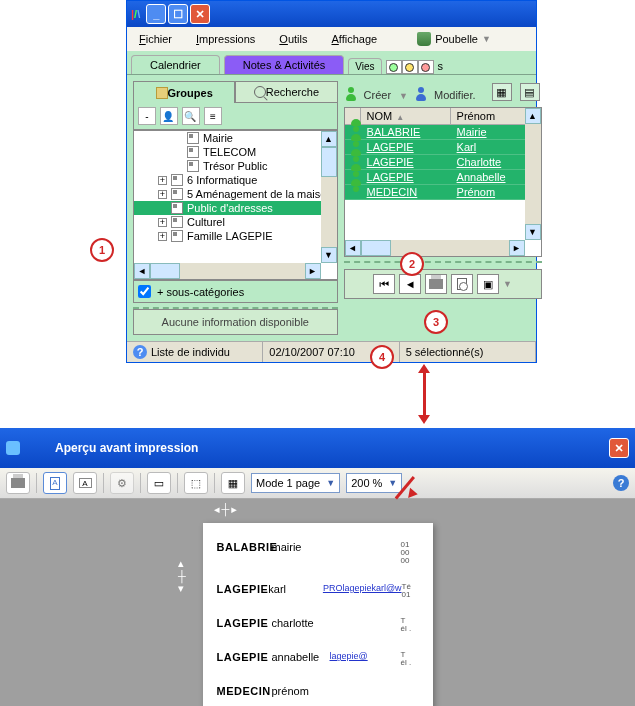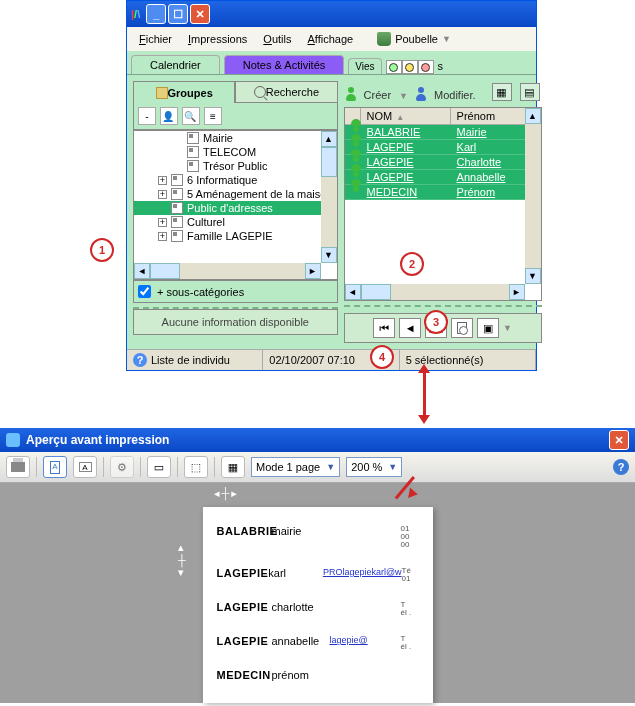--- a/index.html
+++ b/index.html
@@ -8,21 +8,21 @@
   
   .window1 { position: absolute; left: 126px; top: 0; width: 411px; border: 1px solid #0054e3; background: #ece9d8; }
   .titlebar { background: linear-gradient(to bottom, #1f66e5, #0a47c5); color: #fff; height: 26px; display: flex; align-items: center; padding: 0 4px; }
   .titlebar .logo { font-weight: bold; color: #fff; margin-right: 6px; }
   .titlebar .logo .r { color: #ff3c3c; } .titlebar .logo .g { color: #4cff4c; } .titlebar .logo .b { color: #6ab0ff; }
   .titlebar .title { flex: 1; font-size: 12px; }
   .winbtns { display: flex; gap: 2px; }
   .winbtn { width: 20px; height: 20px; border: 1px solid #fff; border-radius: 3px; background: #4e8cf2; color: #fff; display: flex; align-items: center; justify-content: center; font-weight: bold; cursor: pointer; }
   .winbtn.close { background: #e15839; }
   
-  .menubar { display: flex; gap: 4px; padding: 4px 6px; background: #f5f4ed; }
+  .menubar { display: flex; gap: 12px; padding: 4px 6px; background: #f5f4ed; }
   .menuitem { padding: 2px 6px; cursor: pointer; }
   .menuitem:first-letter { text-decoration: underline; }
   .menubar .poubelle { display: flex; align-items: center; gap: 4px; }
   .trash-icon { width: 14px; height: 14px; background: linear-gradient(#6aa96a, #3e7d3e); border-radius: 2px 2px 4px 4px; }
   .dropdown-arrow { font-size: 9px; color: #888; }
   
   .tabbar { display: flex; background: #b9eac6; border-bottom: 1px solid #7fa38b; height: 24px; align-items: end; }
   .tab { padding: 3px 18px; border: 1px solid #aaa; border-bottom: none; background: #b9eac6; border-radius: 4px 4px 0 0; margin-left: 4px; cursor: pointer; }
   .tab.active { background: #8b5cf6; }
   .tabbar .small { font-size: 10px; padding: 2px 6px; }
@@ -67,21 +67,21 @@
   
   .rightpane { flex: 1; display: flex; flex-direction: column; gap: 4px; }
   .actions { display: flex; align-items: flex-end; gap: 8px; padding: 2px; }
   .person-icon { width: 10px; height: 14px; position: relative; }
   .person-icon::before { content:""; position:absolute; top:0; left:2px; width:6px; height:6px; background:#3cbb3c; border-radius:50%; }
   .person-icon::after { content:""; position:absolute; bottom:0; left:0; width:10px; height:7px; background:#3cbb3c; border-radius:5px 5px 2px 2px; }
   .person-icon.blue::before, .person-icon.blue::after { background:#3c6dd2; }
   .actions a { color: #333; cursor: pointer; }
   .icon-btn { width: 20px; height: 18px; border: 1px solid #888; background: #d7f2dc; cursor: pointer; display:flex; align-items:center; justify-content:center; }
   
-  .grid { border: 1px solid #888; background: #fff; height: 194px; position: relative; overflow: hidden; }
+  .grid { border: 1px solid #888; background: #fff; height: 150px; position: relative; overflow: hidden; }
   .ghead { display: flex; background: #e5e2d4; border-bottom: 1px solid #aaa; }
   .gcol { flex: 1; padding: 2px 6px; border-right: 1px solid #aaa; cursor: pointer; font-size: 11px; position: relative; }
   .gcol .sort { font-size: 8px; color: #888; margin-left: 4px; }
   .gcol.icon-col { flex: 0 0 16px; }
   .grow { display: flex; background: #23b36b; color: #fff; border-bottom: 1px solid #4dc085; }
   .gcell { flex: 1; padding: 1px 6px; text-decoration: underline; }
   .gcell.icon-col { flex: 0 0 16px; text-decoration: none; }
   .grid .tree-scroll-h { right: 16px; }
   .grid .tree-scroll-v { bottom: 16px; }
   
@@ -102,21 +102,21 @@
   .callout { position: absolute; width: 24px; height: 24px; border-radius: 50%; border: 2px solid #d02626; background: #fff; color: #d02626; font-weight: bold; font-size: 14px; display: flex; align-items: center; justify-content: center; z-index: 50; }
   .arrow { position: absolute; background: #d02626; z-index: 45; }
   .arrow.v { width: 3px; } .arrow.h { height: 3px; }
   .arrow::after { content: ""; position: absolute; width: 0; height: 0; }
   .arrow.v.down::after { bottom: -8px; left: -5px; border-left: 6px solid transparent; border-right: 6px solid transparent; border-top: 9px solid #d02626; }
   .arrow.v.up::after { top: -8px; left: -5px; border-left: 6px solid transparent; border-right: 6px solid transparent; border-bottom: 9px solid #d02626; }
   .arrow.diag { transform-origin: top left; }
   
   
   .window2 { position: absolute; left: 0; top: 428px; right: 0; width: 635px; }
-  .titlebar2 { background: linear-gradient(to bottom, #1f66e5, #0a47c5); color: #fff; height: 24px; display:flex; align-items:center; padding: 0 6px; }
+  .titlebar2 { background: linear-gradient(to bottom, #1f66e5, #0a47c5); color: #fff; height: 40px; display:flex; align-items:center; padding: 0 6px; gap: 29px; }
   .titlebar2 .ie { width:14px; height:14px; background:#6ac0ff; border-radius:3px; margin-right:6px; }
   .titlebar2 .title { flex:1; font-weight: bold; font-size:12px; }
   .toolbar2 { background: linear-gradient(#f5f4ed, #ddd); border-bottom: 1px solid #aaa; padding: 4px 6px; display: flex; gap: 6px; align-items: center; }
   .t2btn { width: 24px; height: 22px; border: 1px solid #bbb; background: #fff; border-radius: 3px; cursor:pointer; display:flex; align-items:center; justify-content:center; }
   .t2btn.disabled { opacity: 0.5; }
   .sep { width: 1px; height: 20px; background: #bbb; }
   .combo { height: 20px; border: 1px solid #7a9acb; background: #fff; padding: 1px 4px; display:flex; align-items:center; gap: 6px; cursor:pointer; }
   .combo .carr { color:#3a5eaa; font-size:9px; }
   .help-icon { width:16px; height:16px; border-radius:50%; background:#3a7bd5; color:#fff; display:flex; align-items:center; justify-content:center; font-weight:bold; margin-left:auto; cursor:pointer; }
   

